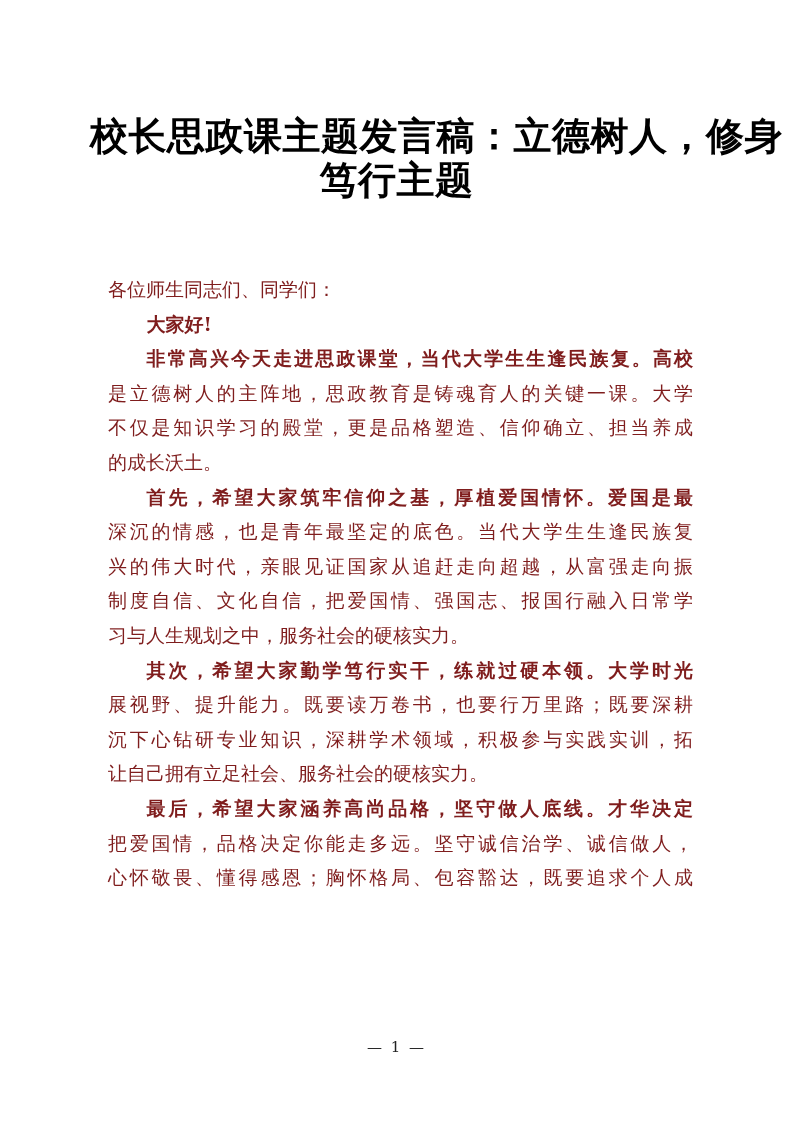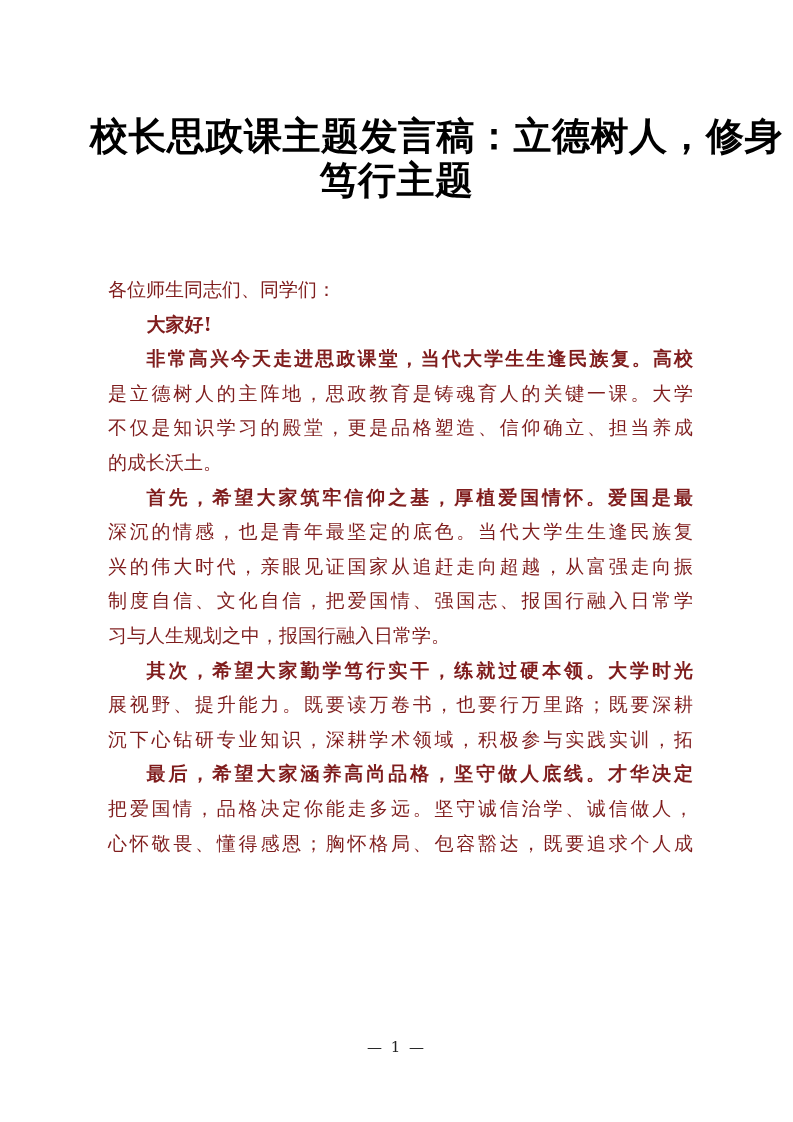--- a/index.html
+++ b/index.html
@@ -85,27 +85,28 @@
       <span class="line">是立德树人的主阵地，思政教育是铸魂育人的关键一课。大学</span>
       <span class="line">不仅是知识学习的殿堂，更是品格塑造、信仰确立、担当养成</span>
       <span class="line short">的成长沃土。</span>
     </div>
 
     <div>
       <span class="line indent">首先，希望大家筑牢信仰之基，厚植爱国情怀。爱国是最</span>
       <span class="line">深沉的情感，也是青年最坚定的底色。当代大学生生逢民族复</span>
       <span class="line">兴的伟大时代，亲眼见证国家从追赶走向超越，从富强走向振</span>
       <span class="line">制度自信、文化自信，把爱国情、强国志、报国行融入日常学</span>
-      <span class="line short">习与人生规划之中，报国行融入日常学。</span>
+      <span class="line short">习与人生规划之中，服务社会的硬核实力。</span>
     </div>
 
     <div>
       <span class="line indent">其次，希望大家勤学笃行实干，练就过硬本领。大学时光</span>
       <span class="line">展视野、提升能力。既要读万卷书，也要行万里路；既要深耕</span>
       <span class="line">沉下心钻研专业知识，深耕学术领域，积极参与实践实训，拓</span>
+      <span class="line short">让自己拥有立足社会、服务社会的硬核实力。</span>
     </div>
 
     <div>
       <span class="line indent">最后，希望大家涵养高尚品格，坚守做人底线。才华决定</span>
       <span class="line">把爱国情，品格决定你能走多远。坚守诚信治学、诚信做人，</span>
       <span class="line">心怀敬畏、懂得感恩；胸怀格局、包容豁达，既要追求个人成</span>
     </div>
   </div>
 
   <div class="footer">— 1 —</div>

